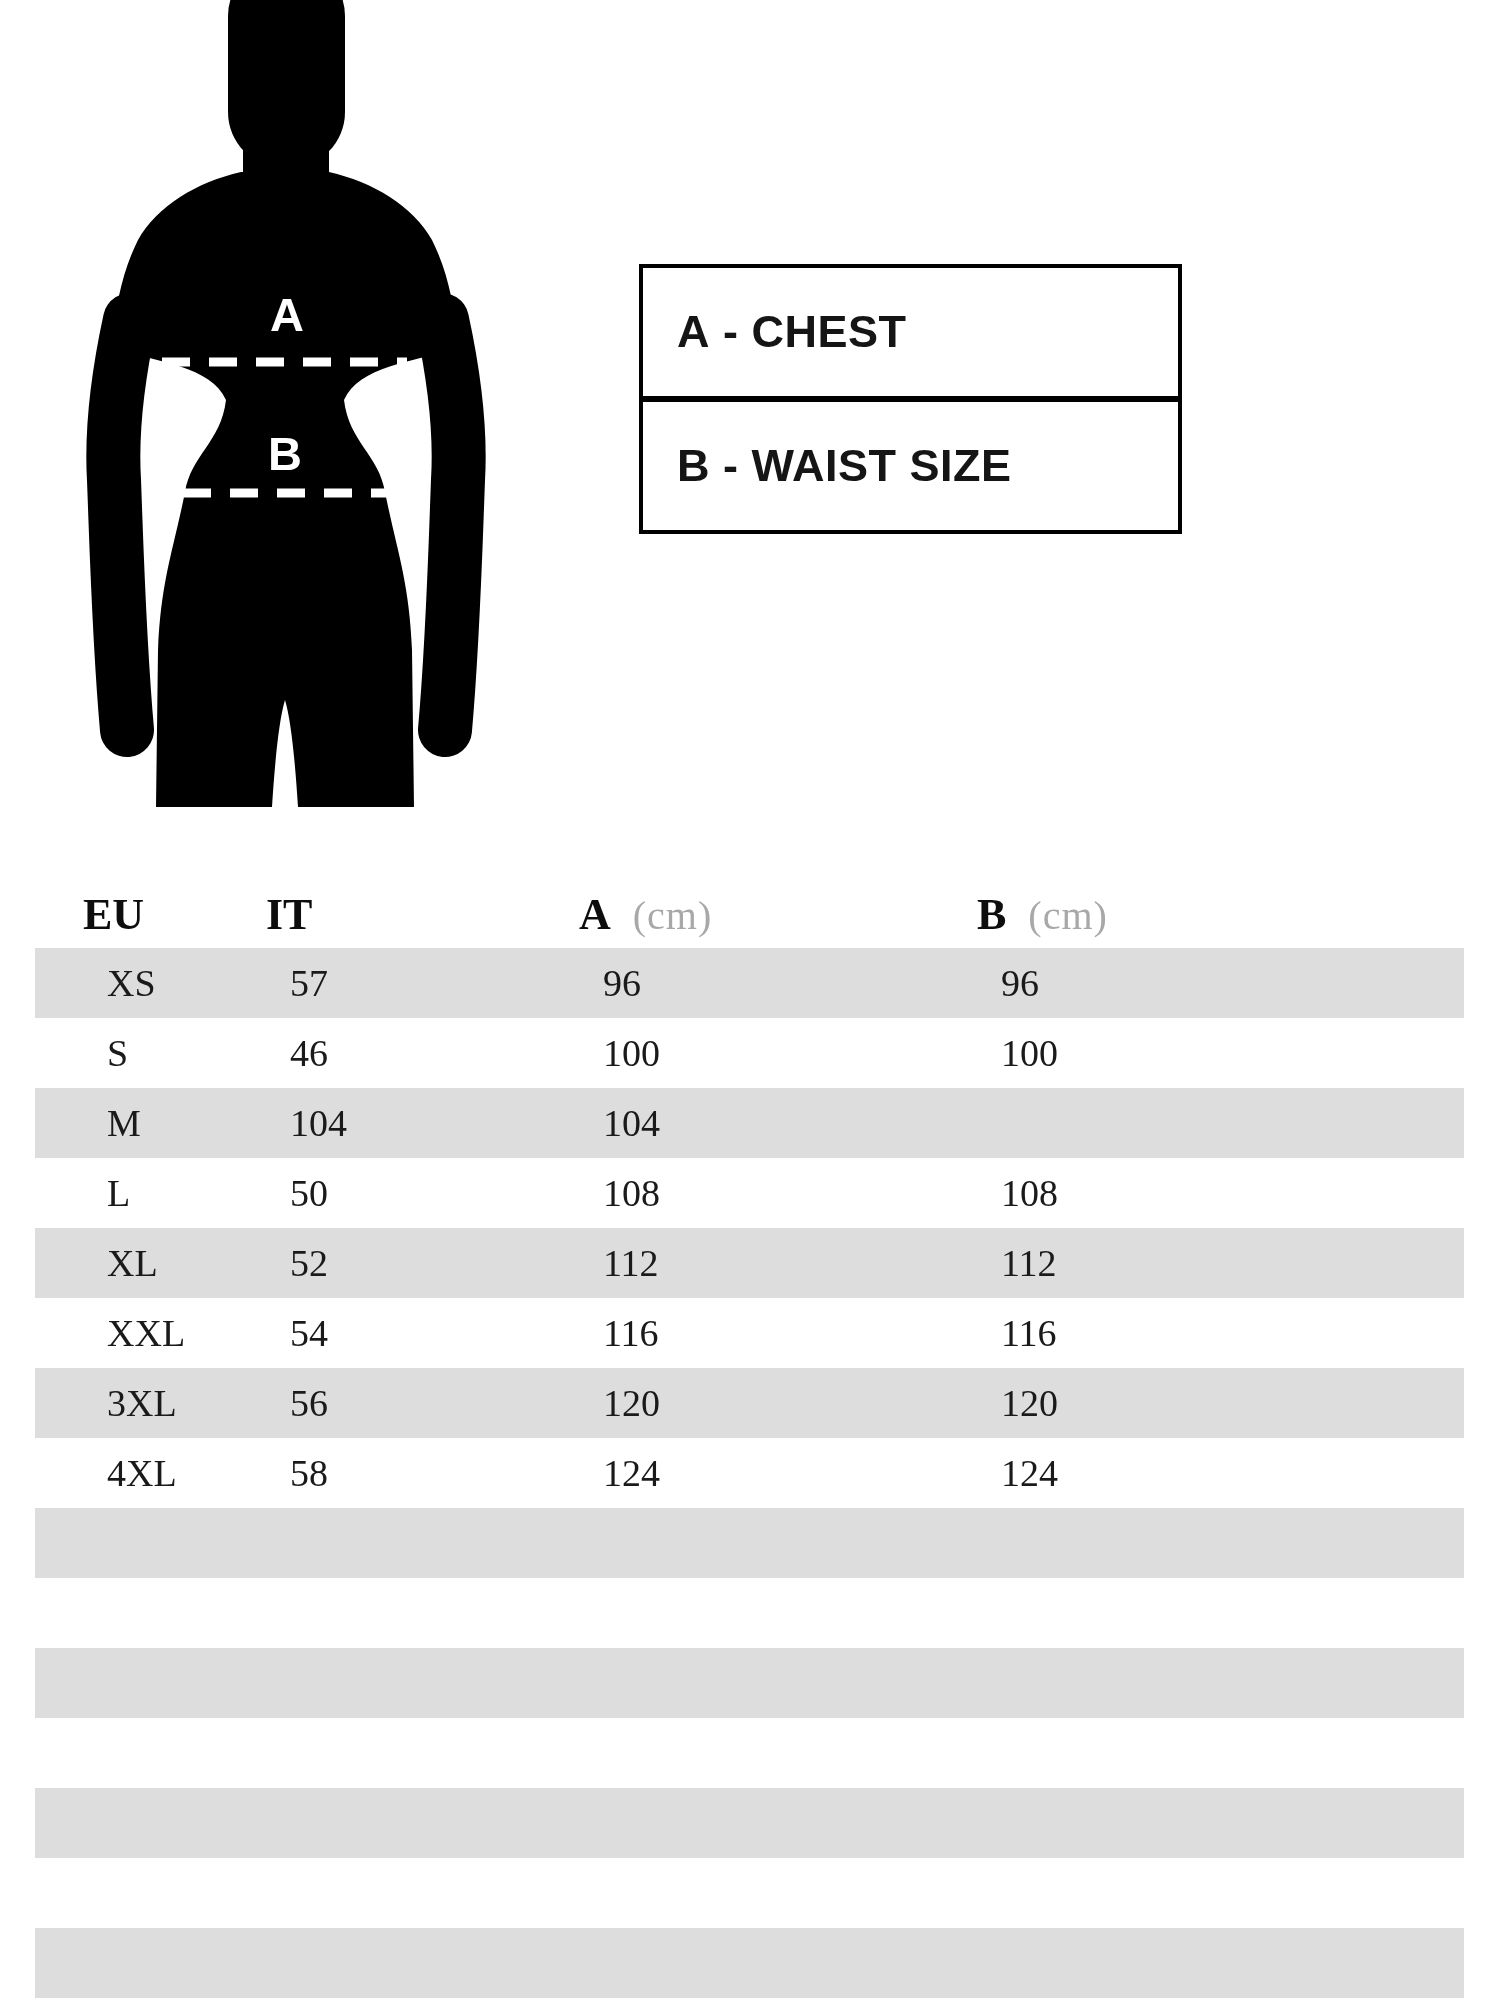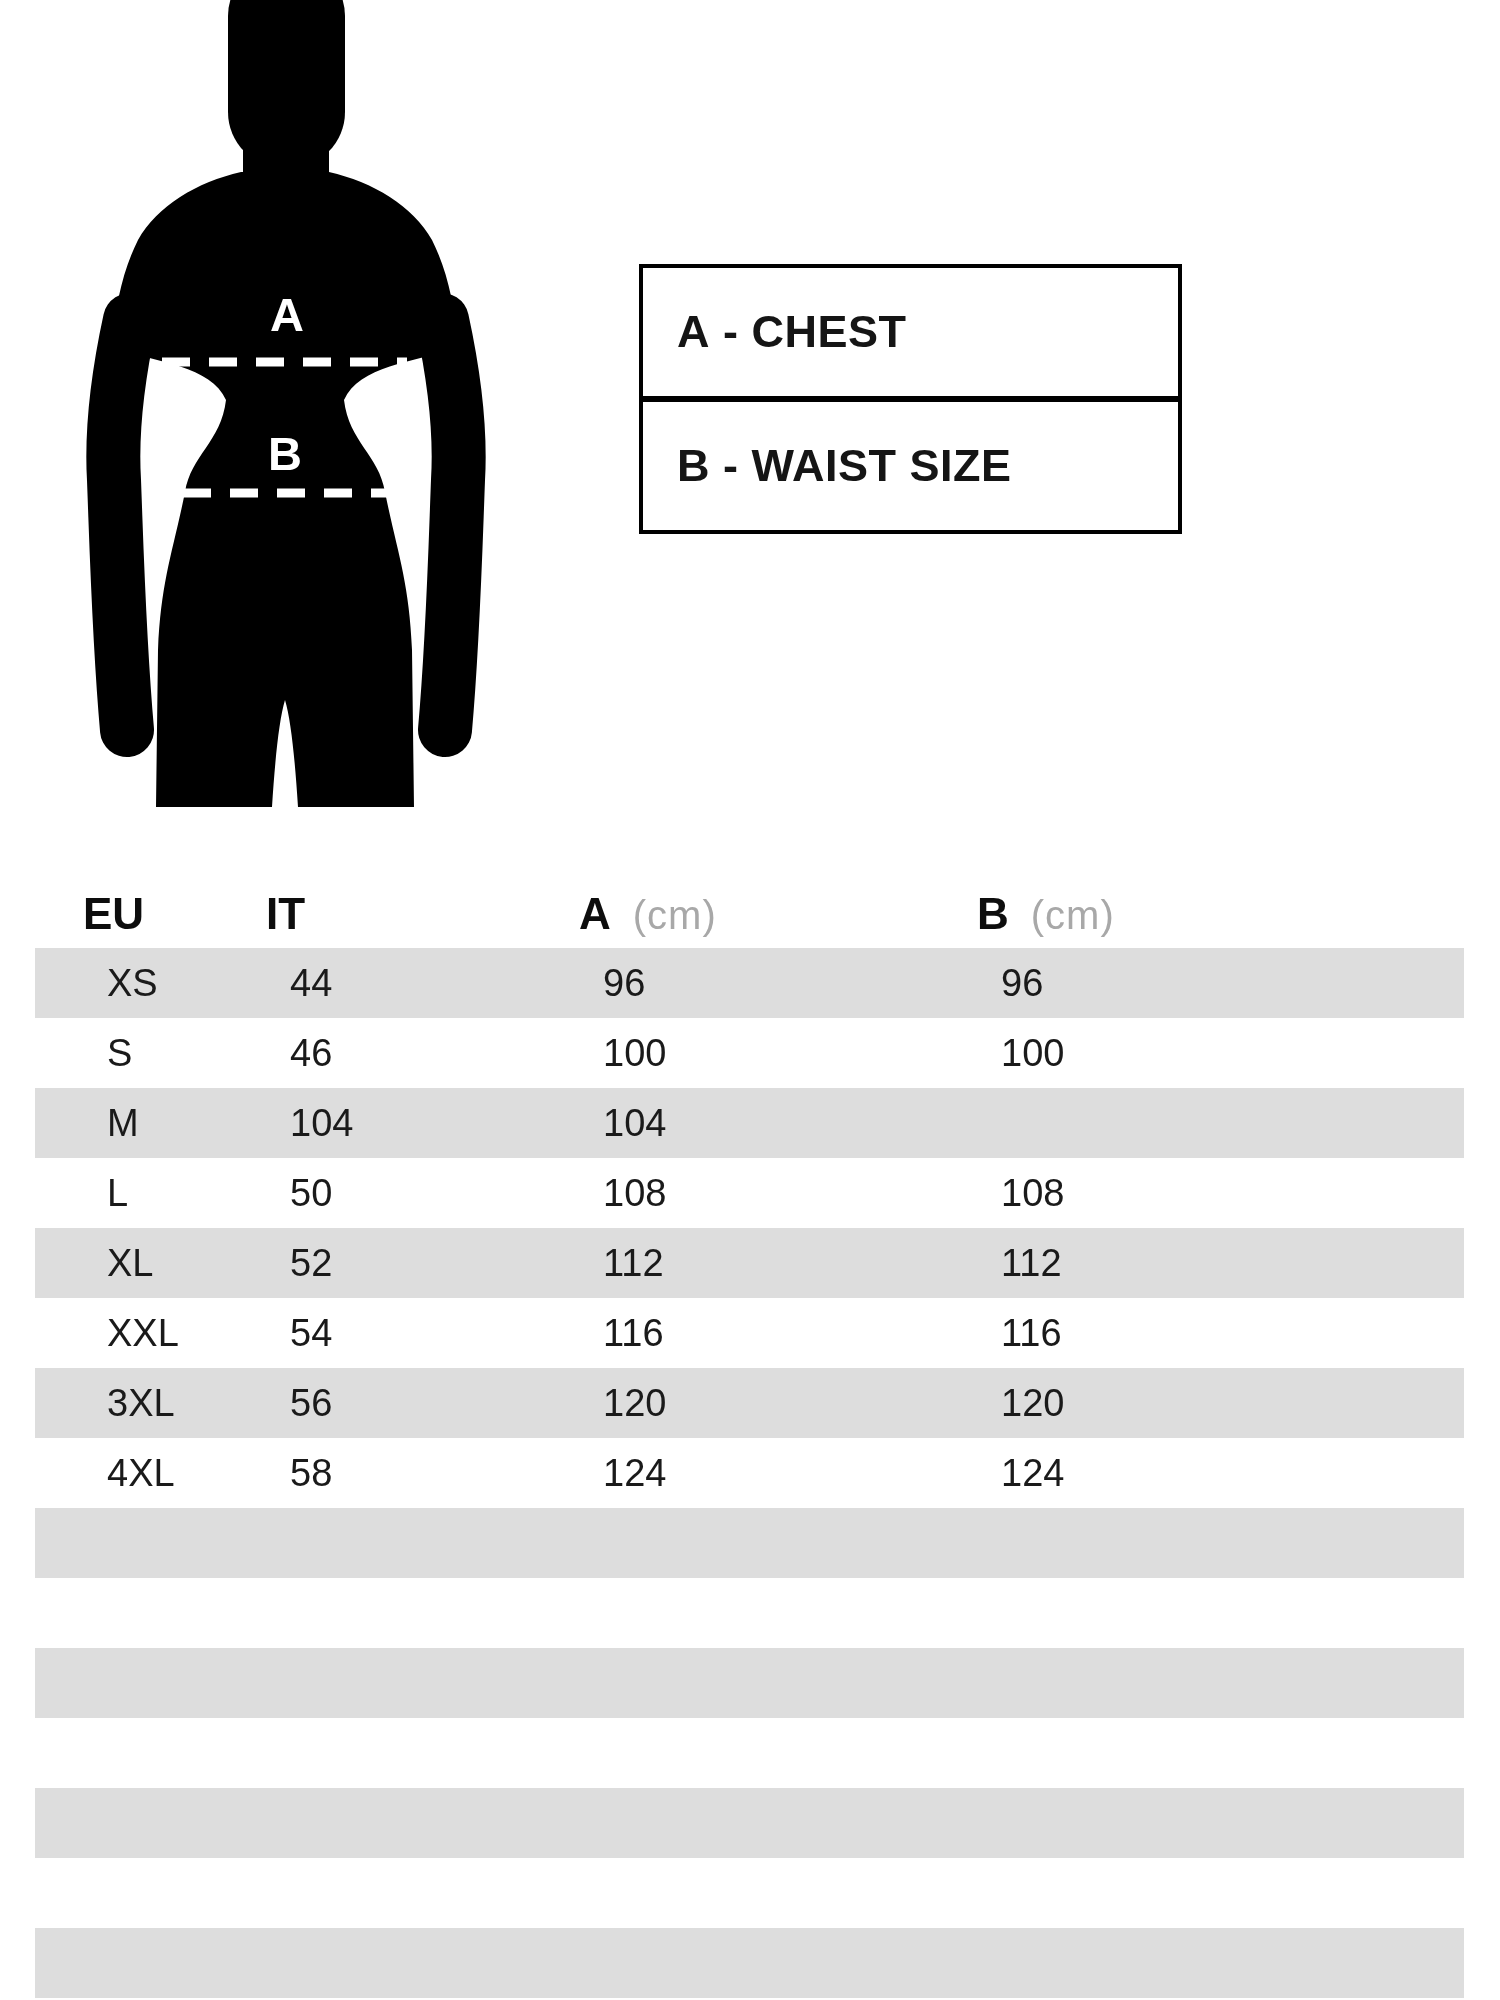--- a/index.html
+++ b/index.html
@@ -17,21 +17,21 @@
     box-sizing:border-box;border:4px solid #000;height:136px;background:#fff;
     display:flex;align-items:center;padding-left:34px;
     font-size:45px;letter-spacing:0.5px;color:#151515;
   }
   .legend-box + .legend-box{margin-top:-2px;}
   .legend-key{font-weight:bold;}
   .legend-dash{margin:0 13px;font-weight:bold;}
   .legend-label{font-weight:700;}
 
   
-  .size-table{position:absolute;left:35px;top:880px;width:1429px;}
+  .size-table{position:absolute;left:35px;top:880px;width:1429px;font-family:Liberation Serif, serif;}
   .trow{
     display:grid;grid-template-columns:183px 313px 398px 1fr;
     height:70px;align-items:center;background:#fff;
   }
   .thead{height:68px;background:#fff;}
   .tbody .trow:nth-child(odd){background:var(--stripe,#dddddd);}
   .cell{padding-left:72px;font-size:38px;color:#1a1a1a;white-space:nowrap;}
   .hcell{padding-left:48px;font-size:44px;font-weight:bold;color:#0d0d0d;white-space:nowrap;}
   .unit{font-weight:400;font-size:40px;color:var(--unit,#a8a8a8);margin-left:22px;letter-spacing:1px;}
 </style>
@@ -100,21 +100,21 @@
       <div class="hcell">
         <span>A</span><span class="unit">(cm)</span>
       </div>
       <div class="hcell">
         <span>B</span><span class="unit">(cm)</span>
       </div>
     </div>
     <div class="tbody">
         <div class="trow">
     <div class="cell">XS</div>
-    <div class="cell">44</div>
+    <div class="cell">57</div>
     <div class="cell">96</div>
     <div class="cell">96</div>
   </div>
         <div class="trow">
     <div class="cell">S</div>
     <div class="cell">46</div>
     <div class="cell">100</div>
     <div class="cell">100</div>
   </div>
         <div class="trow">

